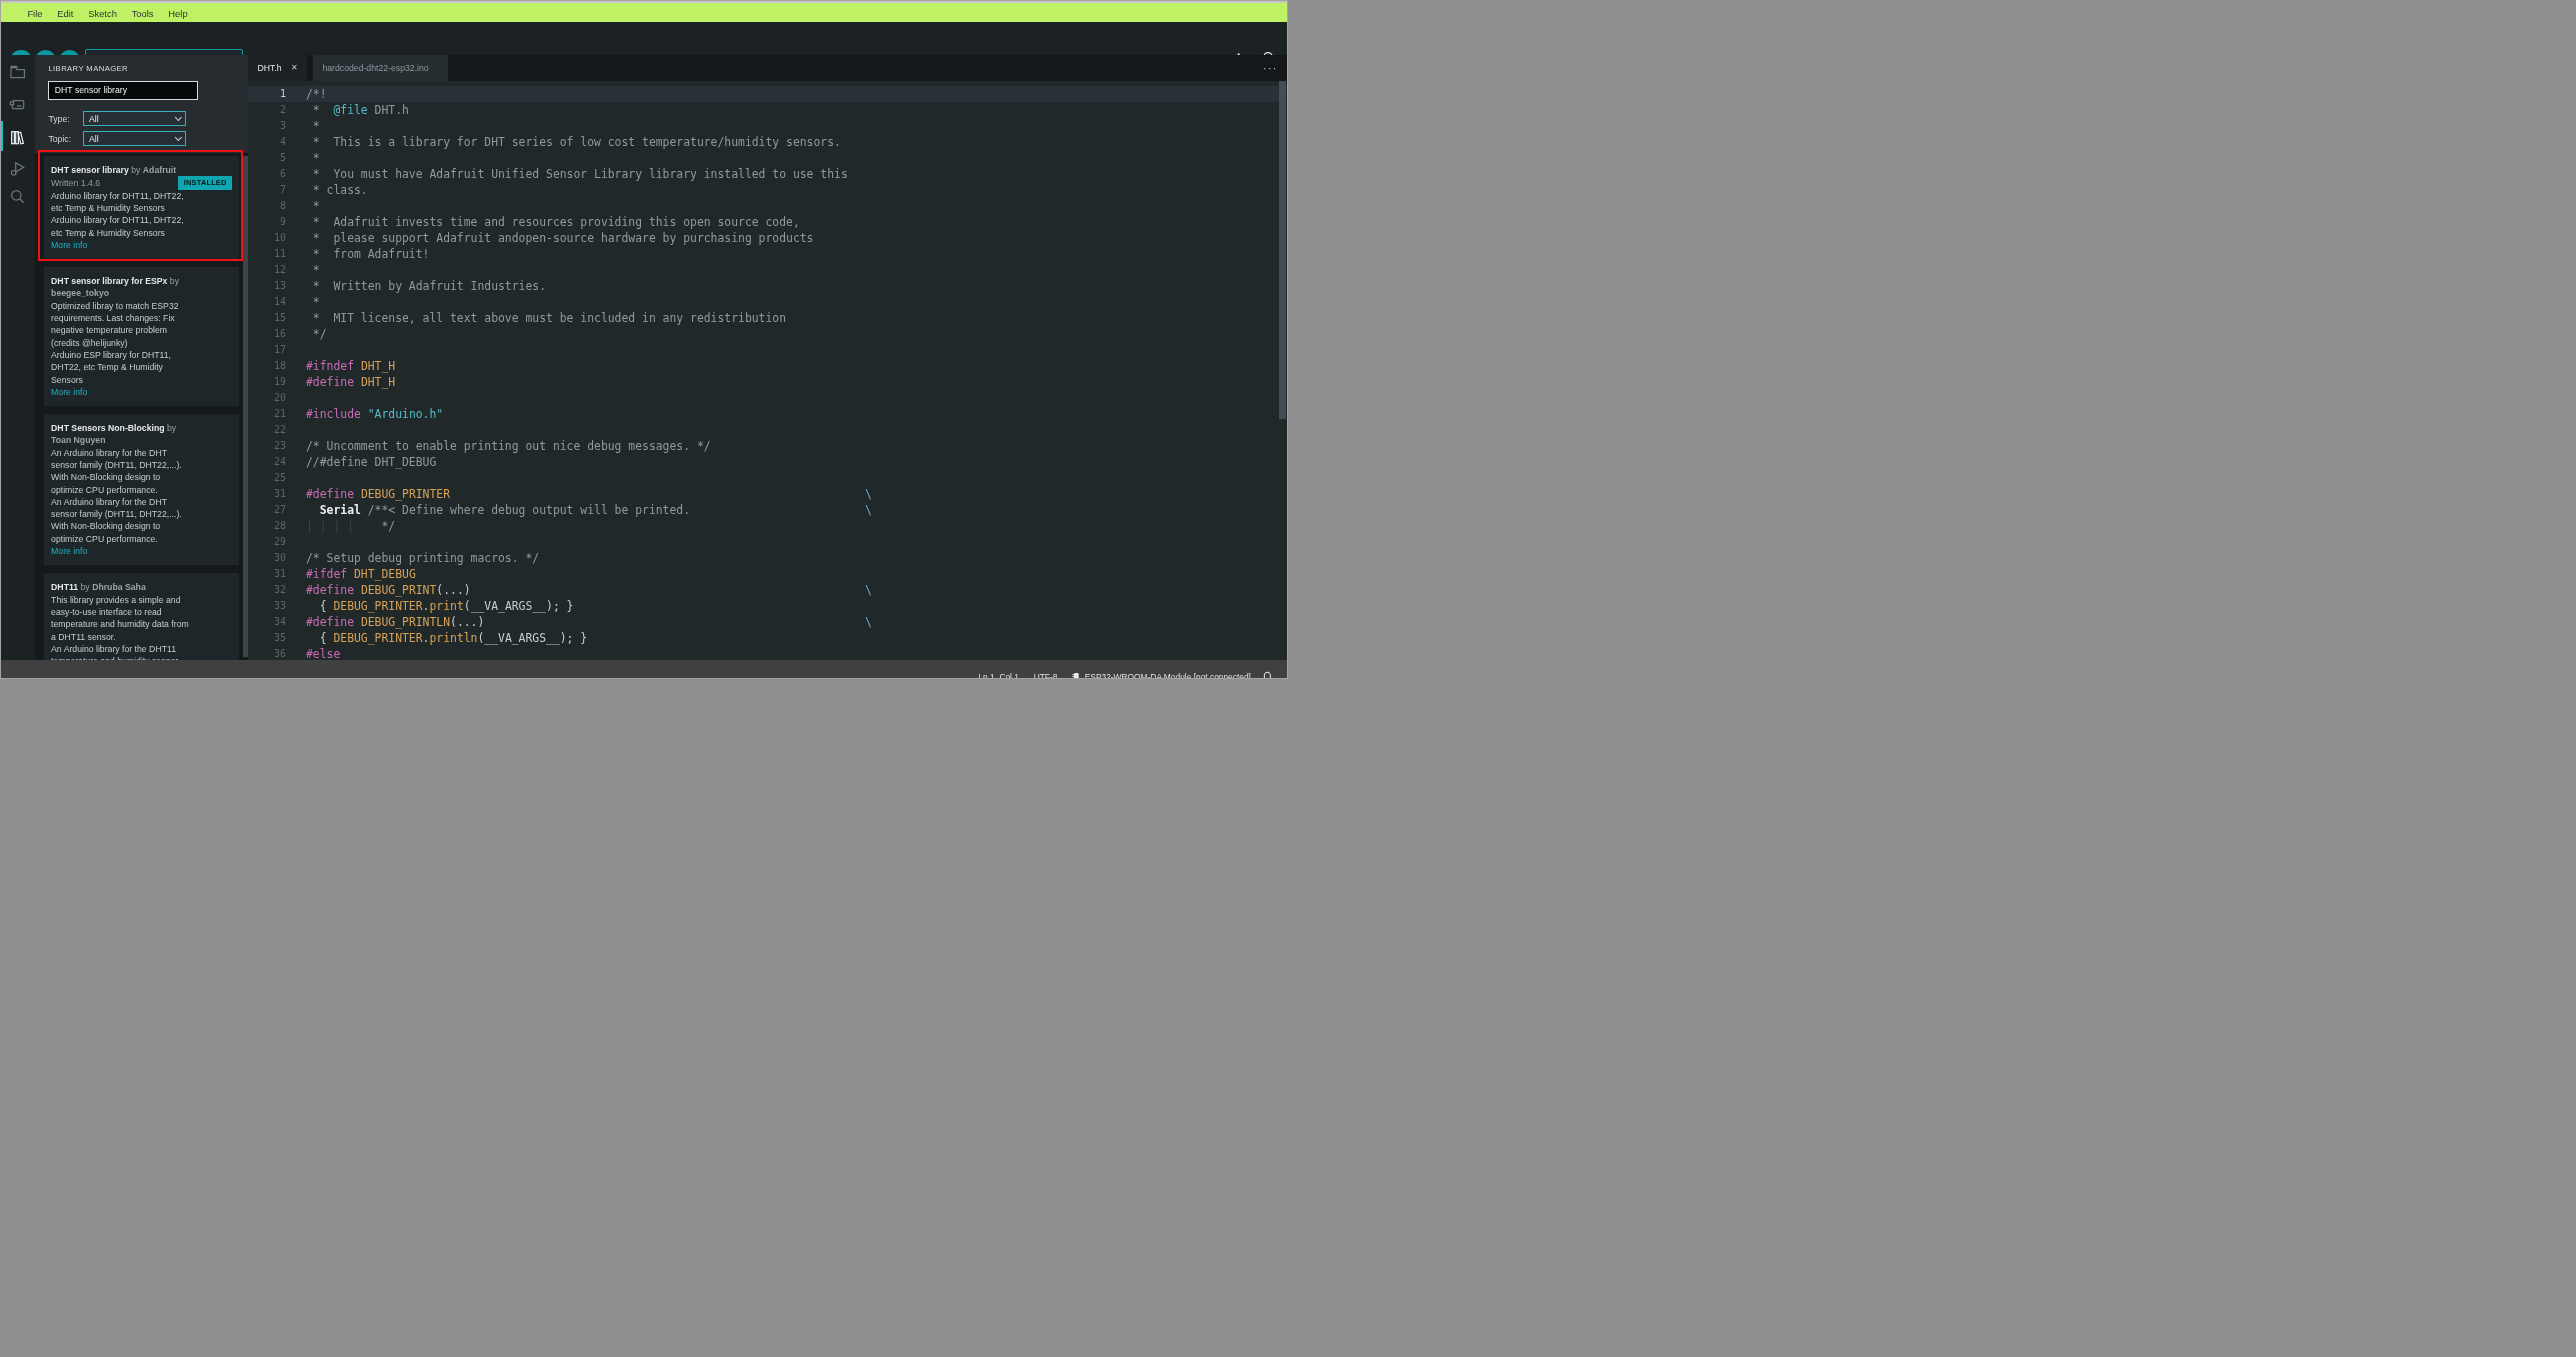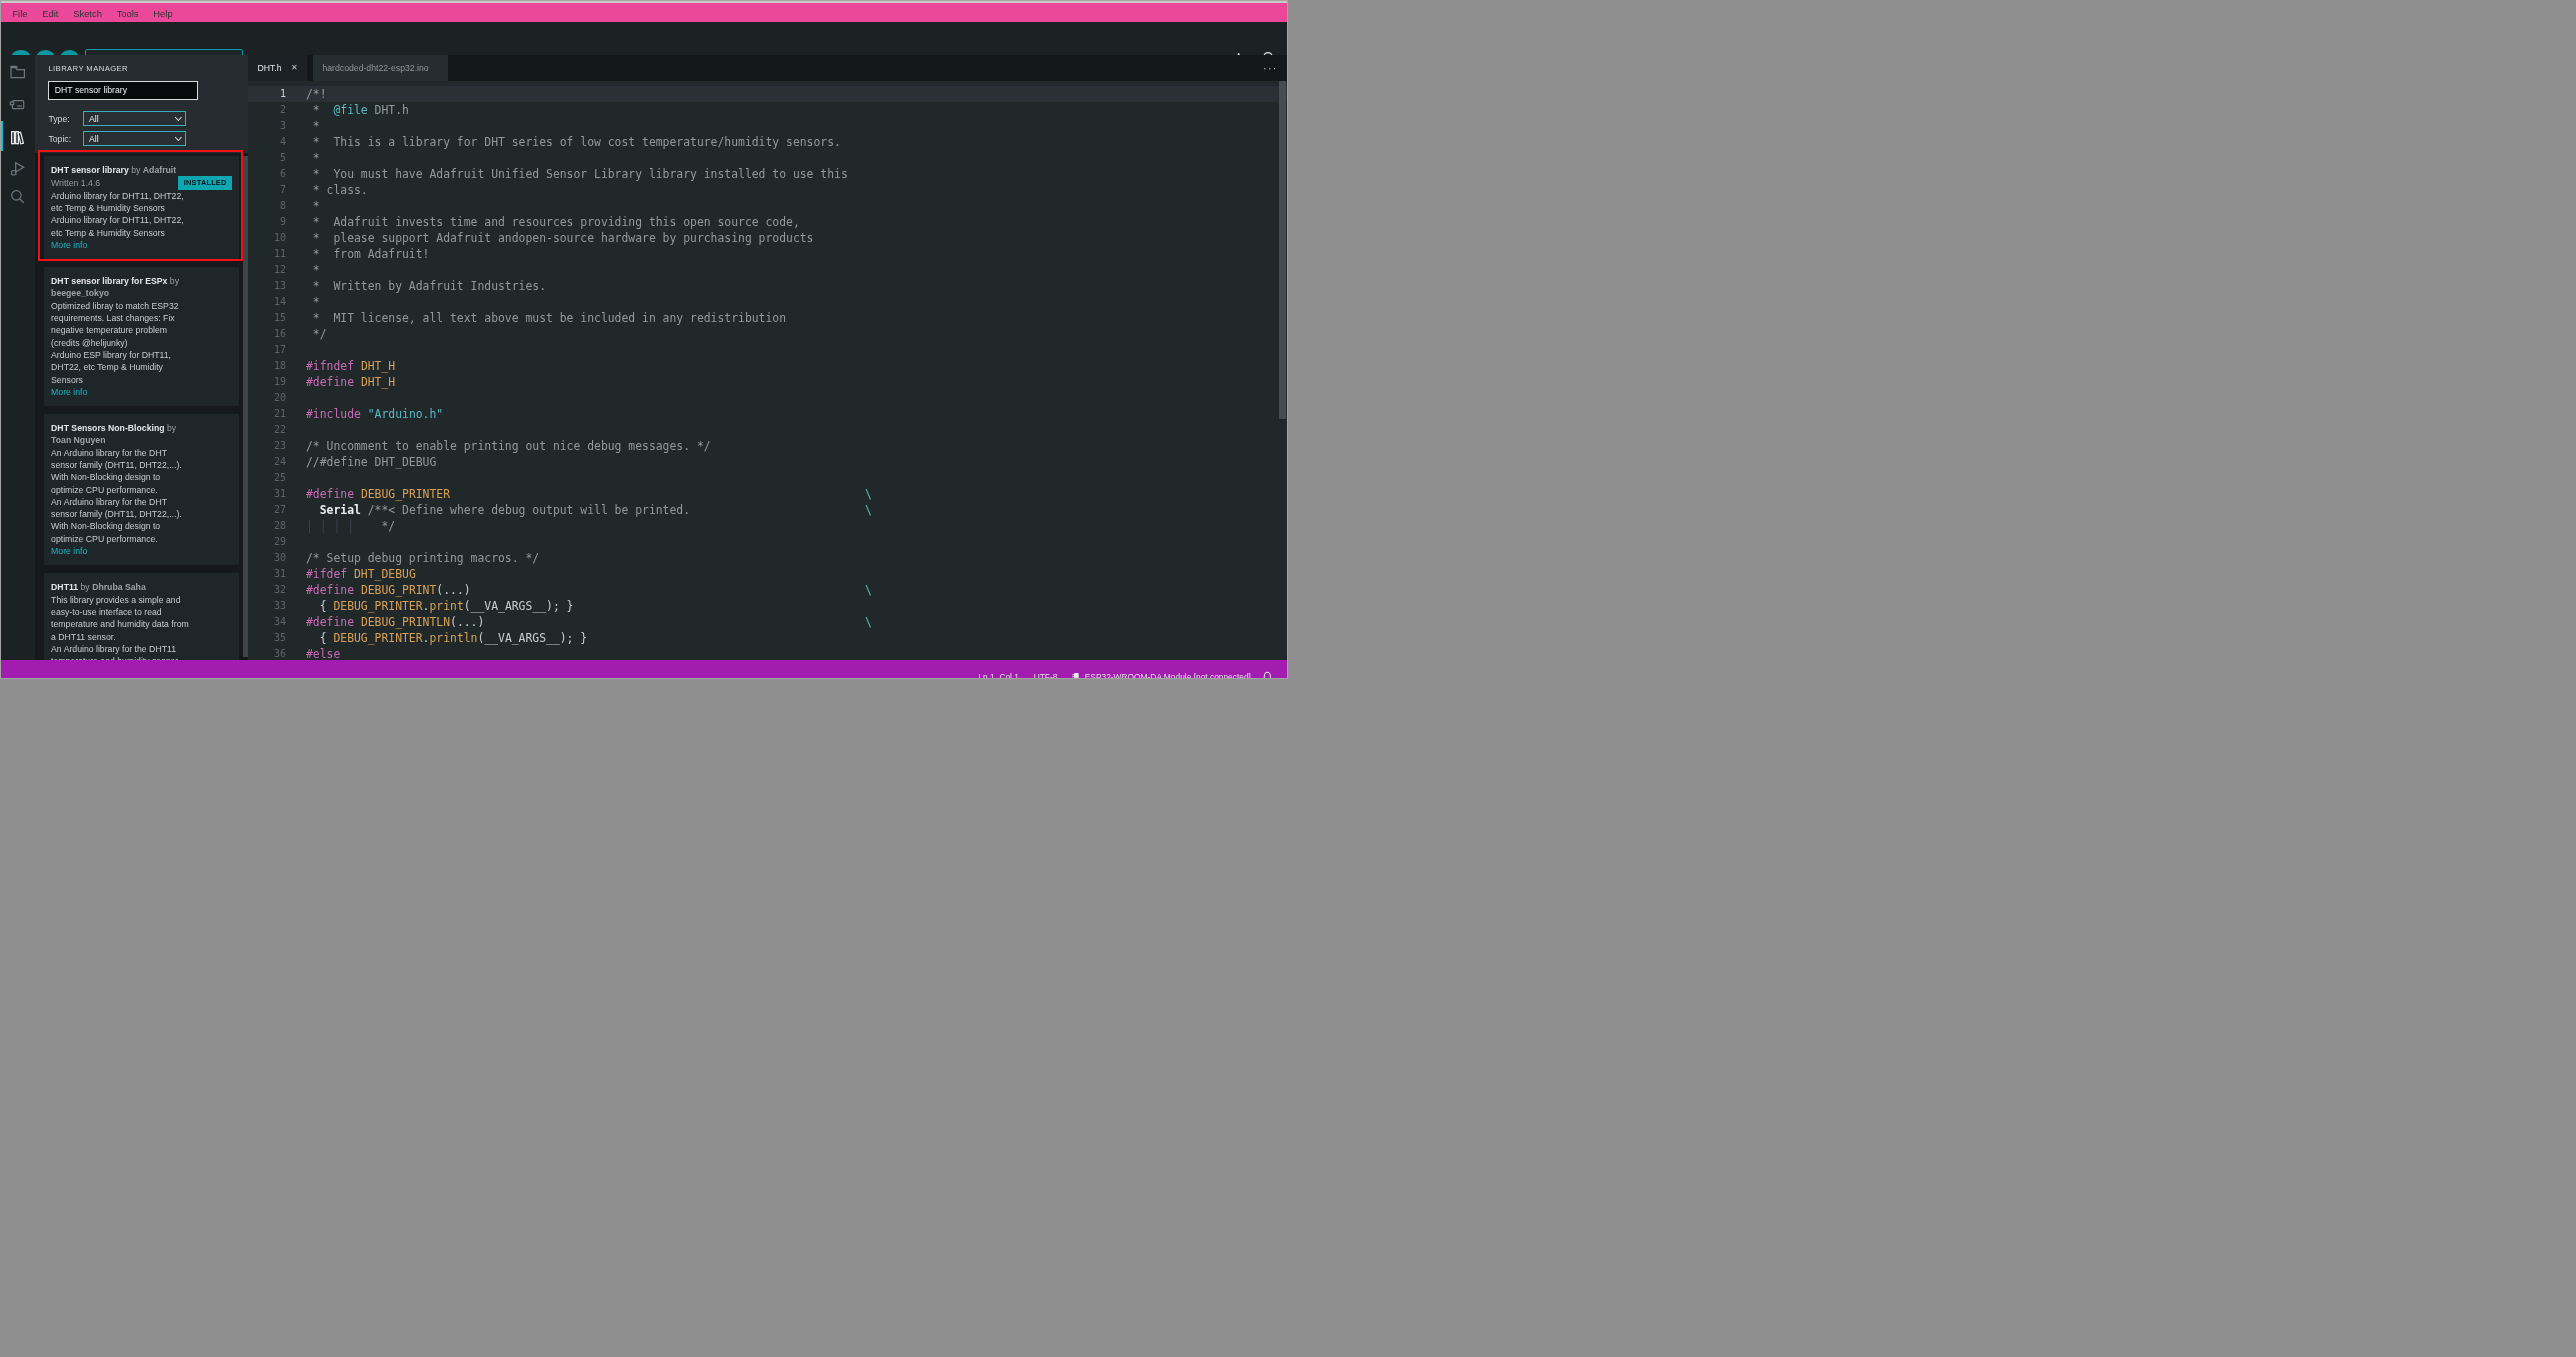--- a/index.html
+++ b/index.html
@@ -3,22 +3,22 @@
 <meta charset="utf-8">
 <style>
   * { margin:0; padding:0; box-sizing:border-box; }
   html,body { background:#8f8f8f; }
   body { width:1288px; height:679px; font-family:"Liberation Sans", sans-serif; }
   .window { position:relative; width:1288px; height:679px; background:#1c2224;
             border:1.3px solid #a3a3a3; overflow:hidden; }
   .win-top-strip { position:absolute; left:0; top:0; width:100%; height:2px; background:#cac8c5; }
 
   
-  .menubar { position:absolute; left:0; top:2px; width:100%; height:21px; background:#ec4899;
-             display:flex; align-items:center; padding-left:4px; }
+  .menubar { position:absolute; left:0; top:2px; width:100%; height:21px; background:#bef264;
+             display:flex; align-items:center; padding-left:19px; }
   .menu-item { font-size:9.4px; color:#2e3436; padding:2.7px 7.4px; cursor:default; }
 
   
   .toolbar { position:absolute; left:0; top:21px; width:100%; height:33px; background:#1c2224; }
   .tool-btn { position:absolute; top:28px; width:21.4px; height:21.4px; border-radius:50%;
               background:#0b99a1; display:flex; align-items:center; justify-content:center; }
   .tool-btn.b1 { left:9.4px; } .tool-btn.b2 { left:34px; } .tool-btn.b3 { left:58px; }
   .board-select { position:absolute; left:84px; top:27px; width:158px; height:24px;
                   background:#1d2427; border:0.7px solid #0b99a1; border-radius:2px;
                   display:flex; align-items:center; padding:0 8px; }
@@ -93,21 +93,21 @@
   .tk-mac { color:#d6a156; }
   .tk-str { color:#57b9c5; }
   .tk-tag { color:#57b9c5; }
   .tk-pl  { color:#c9ced1; }
   .tk-kw  { color:#edf0f1; font-weight:bold; }
   .tk-guide { color:#3a444b; }
   .cont { position:absolute; left:617px; top:0; color:#57b9c5; font-size:11.4px; line-height:16px; }
   .ed-scrollbar { position:absolute; right:1.3px; top:25.5px; width:6.7px; height:338px; background:#454d50; }
 
   
-  .statusbar { position:absolute; left:0; top:659px; width:100%; height:34px; background:#a21caf;
+  .statusbar { position:absolute; left:0; top:659px; width:100%; height:34px; background:#404040;
                display:flex; align-items:center; justify-content:flex-end; padding-right:14.7px;
                font-size:8.4px; color:#dfe3e4; }
   .sb-item { margin-left:14.7px; display:flex; align-items:center; gap:4px; }
   .sb-bell { margin-left:10.7px; display:flex; align-items:center; }
   svg { display:block; }
 </style>
 </head>
 <body>
 
 <div class="window">

